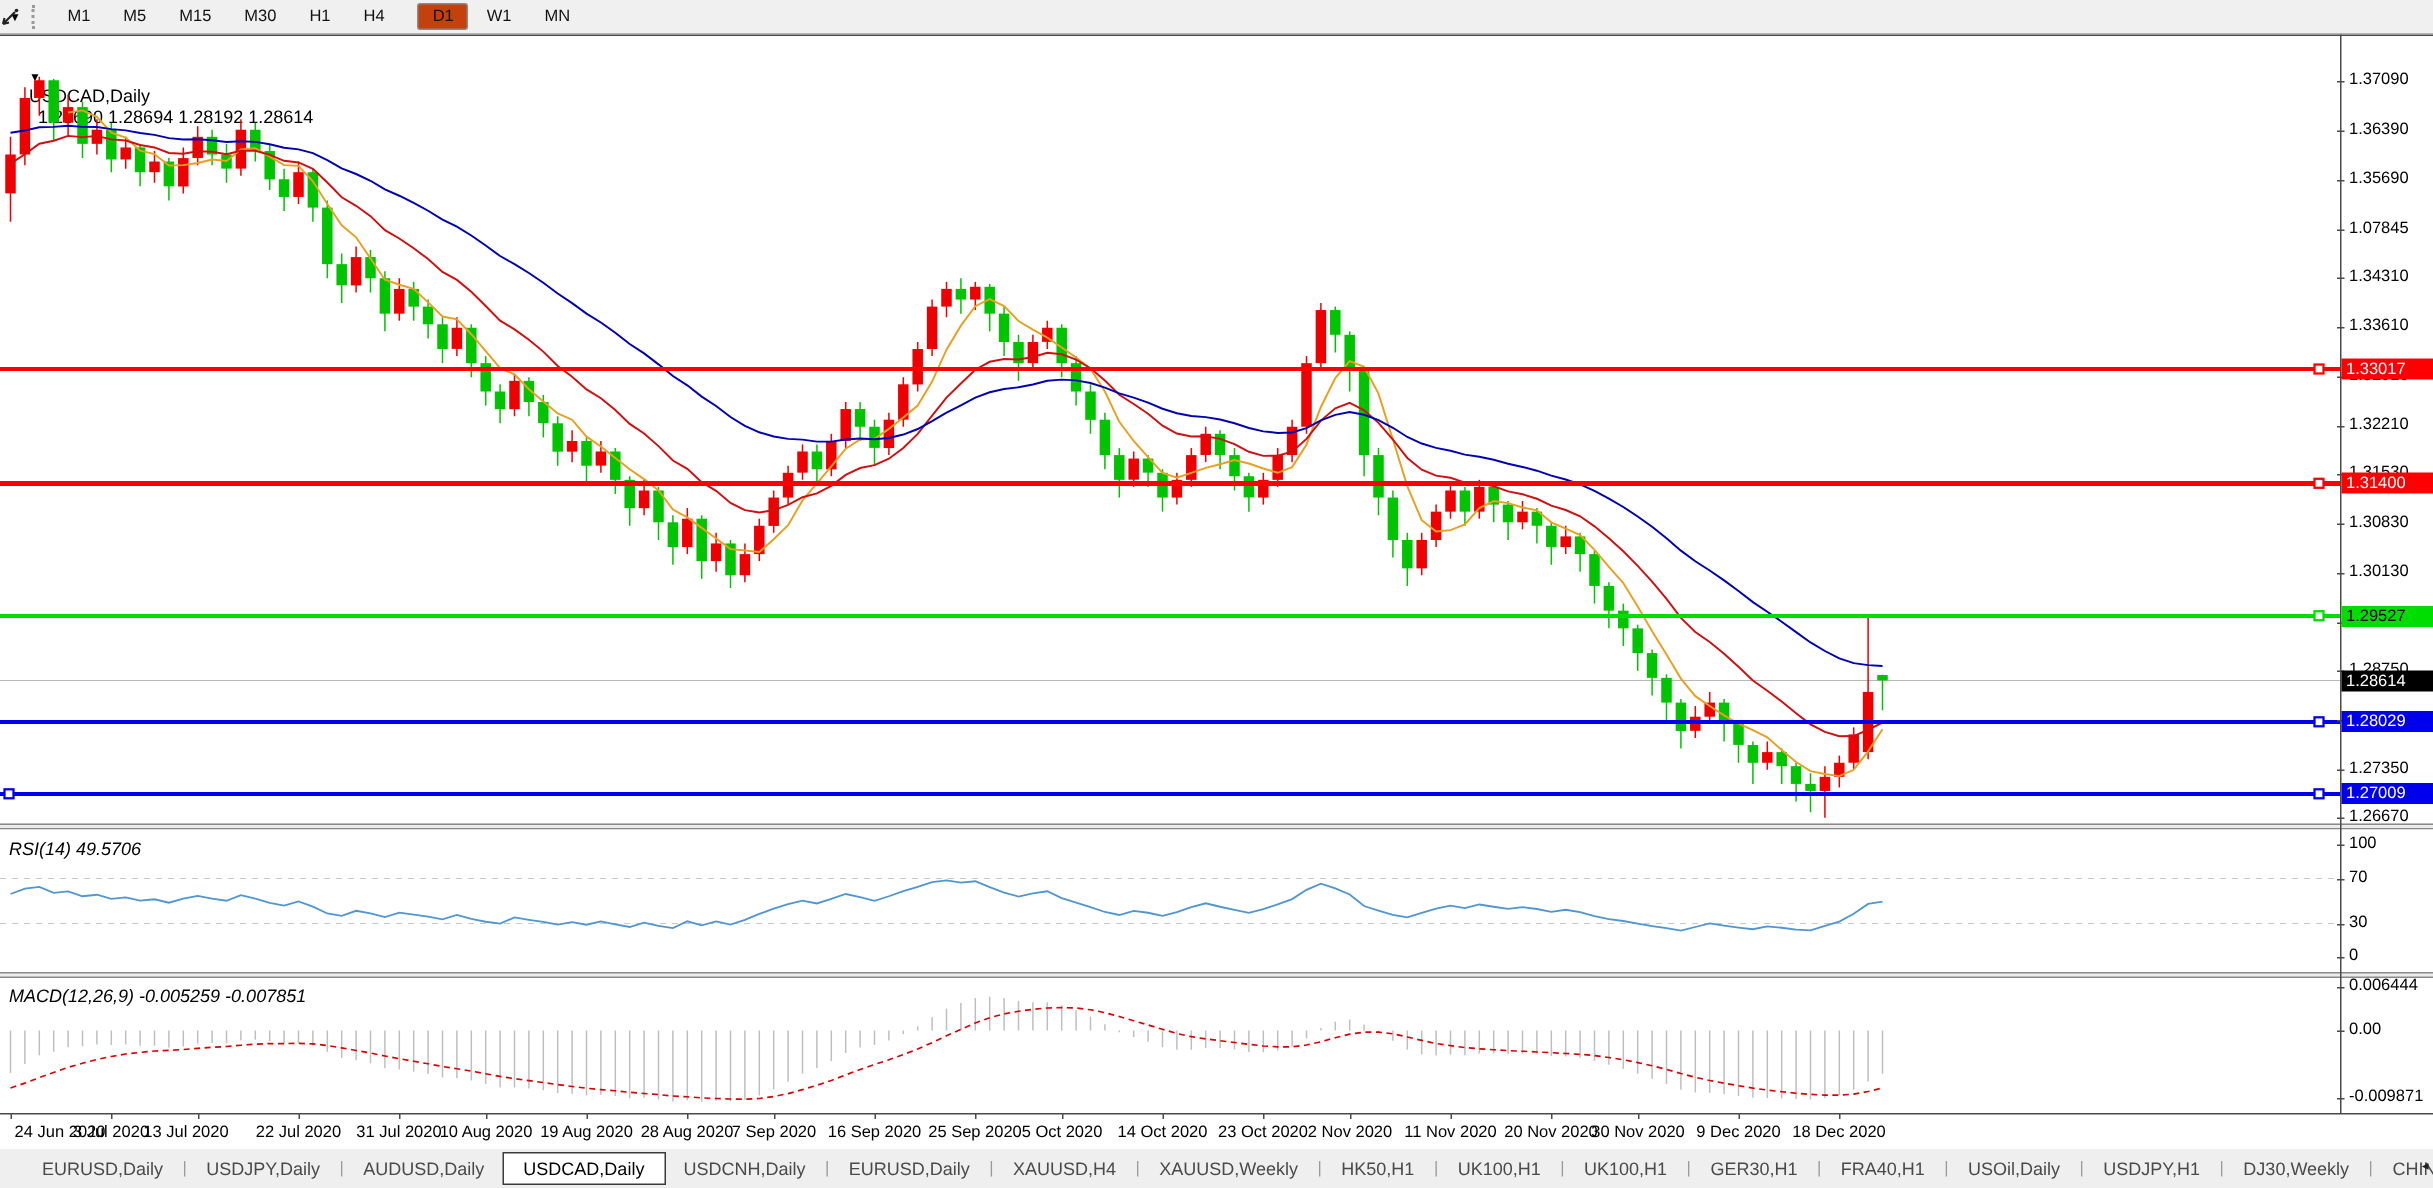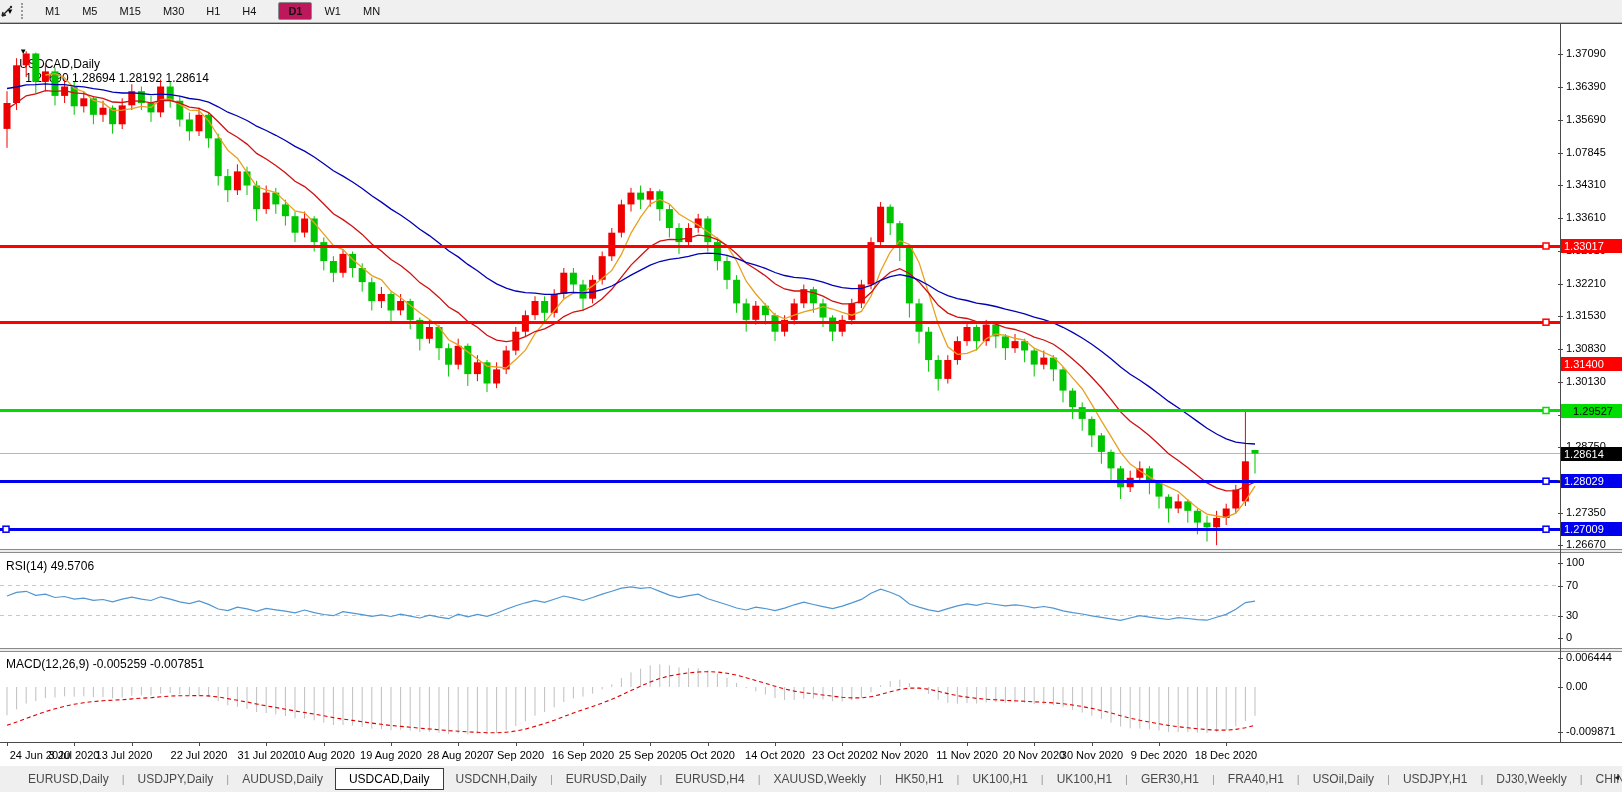--- a/index.html
+++ b/index.html
@@ -5,35 +5,35 @@
   html,body{margin:0;padding:0;background:#e8e8e8;}
   #app{position:relative;width:1622px;height:792px;overflow:hidden;background:#f0f0f0;
        font-family:"Liberation Sans",sans-serif;font-size:11px;color:#000;}
   
   .toolbar{position:absolute;left:0;top:0;width:1622px;height:22px;background:#f0f0f0;
            border-bottom:1px solid #b5b5b5;display:flex;align-items:center;}
   .tool-icon{display:inline-flex;align-items:center;margin-left:3px;}
   .caret{font-size:8px;margin:0 5px 0 3px;color:#000;}
   .grip{width:5px;height:16px;border-left:2px dotted #9a9a9a;margin:0 6px 0 2px;}
   .tfbtn{display:inline-block;padding:2px 9px;margin:0 1px;color:#111;cursor:default;border:1px solid transparent;}
-  .tfbtn.active{background:#be185d;border:1px solid #8a8a8a;border-radius:2px;font-weight:bold;}
+  .tfbtn.active{background:#c2410c;border:1px solid #8a8a8a;border-radius:2px;}
   .vsep{width:1px;height:16px;background:#b5b5b5;margin:0 5px;}
   
   .pane{position:absolute;left:0;background:#fff;}
   #main-pane{top:23px;height:526px;width:1622px;border-top:1px solid #4a4a4a;}
   #rsi-pane{top:553px;height:95px;width:1622px;}
   #macd-pane{top:652px;height:90px;width:1622px;}
   .splitter{position:absolute;left:0;width:1622px;background:#ececec;
             border-top:1px solid #8a8a8a;border-bottom:1px solid #8a8a8a;height:2px;}
   #split1{top:549px;} #split2{top:648px;}
   #axis-line{position:absolute;left:1560px;top:23px;width:1px;height:719px;background:#4a4a4a;}
   #date-axis{position:absolute;left:0;top:742px;width:1622px;height:24px;background:#fff;
              border-top:1px solid #4a4a4a;border-bottom:1px solid #9a9a9a;}
   .chart-title{position:absolute;left:6px;top:29px;font-size:12px;color:#000;white-space:pre;}
-  .pane-label{position:absolute;left:6px;font-size:12px;color:#000;white-space:pre;}
+  .pane-label{position:absolute;left:6px;font-size:12px;color:#000;white-space:pre;font-style:italic;}
   svg{position:absolute;left:0;}
   .axlab{position:absolute;left:1566px;font-size:11px;color:#000;white-space:nowrap;}
   .tickdash{position:absolute;left:1558px;width:5px;height:1px;background:#4a4a4a;}
   .badge{position:absolute;left:1561px;width:61px;height:14px;font-size:11px;line-height:14px;
          padding-left:3px;box-sizing:border-box;white-space:nowrap;}
   .dtick{position:absolute;top:742px;width:1px;height:4px;background:#4a4a4a;}
   .dlab{position:absolute;top:749px;transform:translateX(-50%);font-size:11px;white-space:nowrap;color:#000;}
   
   #tabbar{position:absolute;left:0;top:766px;width:1622px;height:26px;background:#efefef;
           display:flex;align-items:center;padding-left:16px;box-sizing:border-box;overflow:hidden;}
@@ -540,22 +540,22 @@
        <div class="axlab" style="top:631px">0</div>
       <div class="tickdash" style="top:658px"></div>
        <div class="axlab" style="top:651px">0.006444</div>
       <div class="tickdash" style="top:687px"></div>
        <div class="axlab" style="top:680px">0.00</div>
       <div class="tickdash" style="top:732px"></div>
        <div class="axlab" style="top:725px">-0.009871</div>
     </div>
   <div id="badges">
       <div class="badge" style="top:239px;background:#ff0000;color:#ffffff;">1.33017</div>
-      <div class="badge" style="top:315px;background:#ff0000;color:#ffffff;margin-top:42px;">1.31400</div>
-      <div class="badge" style="top:404px;background:#00dd00;color:#000000;text-align:center;">1.29527</div>
+      <div class="badge" style="top:315px;background:#ff0000;color:#ffffff;">1.31400</div>
+      <div class="badge" style="top:404px;background:#00dd00;color:#000000;">1.29527</div>
       <div class="badge" style="top:474px;background:#0000ee;color:#ffffff;">1.28029</div>
       <div class="badge" style="top:522px;background:#0000ee;color:#ffffff;">1.27009</div>
       <div class="badge" style="top:447px;background:#000000;color:#ffffff;">1.28614</div>
     </div>
   <div id="date-labels">
       <div class="dtick" style="left:7px"></div>
        <div class="dlab" style="left:40px">24 Jun 2020</div>
       <div class="dtick" style="left:74px"></div>
        <div class="dlab" style="left:74px">3 Jul 2020</div>
       <div class="dtick" style="left:132px"></div>
@@ -600,21 +600,21 @@
       <span class="tab">EURUSD,Daily</span>
       <span class="tabdiv">|</span>
       <span class="tab">USDJPY,Daily</span>
       <span class="tabdiv">|</span>
       <span class="tab">AUDUSD,Daily</span>
       <span class="tab active">USDCAD,Daily</span>
       <span class="tab">USDCNH,Daily</span>
       <span class="tabdiv">|</span>
       <span class="tab">EURUSD,Daily</span>
       <span class="tabdiv">|</span>
-      <span class="tab">EURUSD,H4</span>
+      <span class="tab">XAUUSD,H4</span>
       <span class="tabdiv">|</span>
       <span class="tab">XAUUSD,Weekly</span>
       <span class="tabdiv">|</span>
       <span class="tab">HK50,H1</span>
       <span class="tabdiv">|</span>
       <span class="tab">UK100,H1</span>
       <span class="tabdiv">|</span>
       <span class="tab">UK100,H1</span>
       <span class="tabdiv">|</span>
       <span class="tab">GER30,H1</span>

